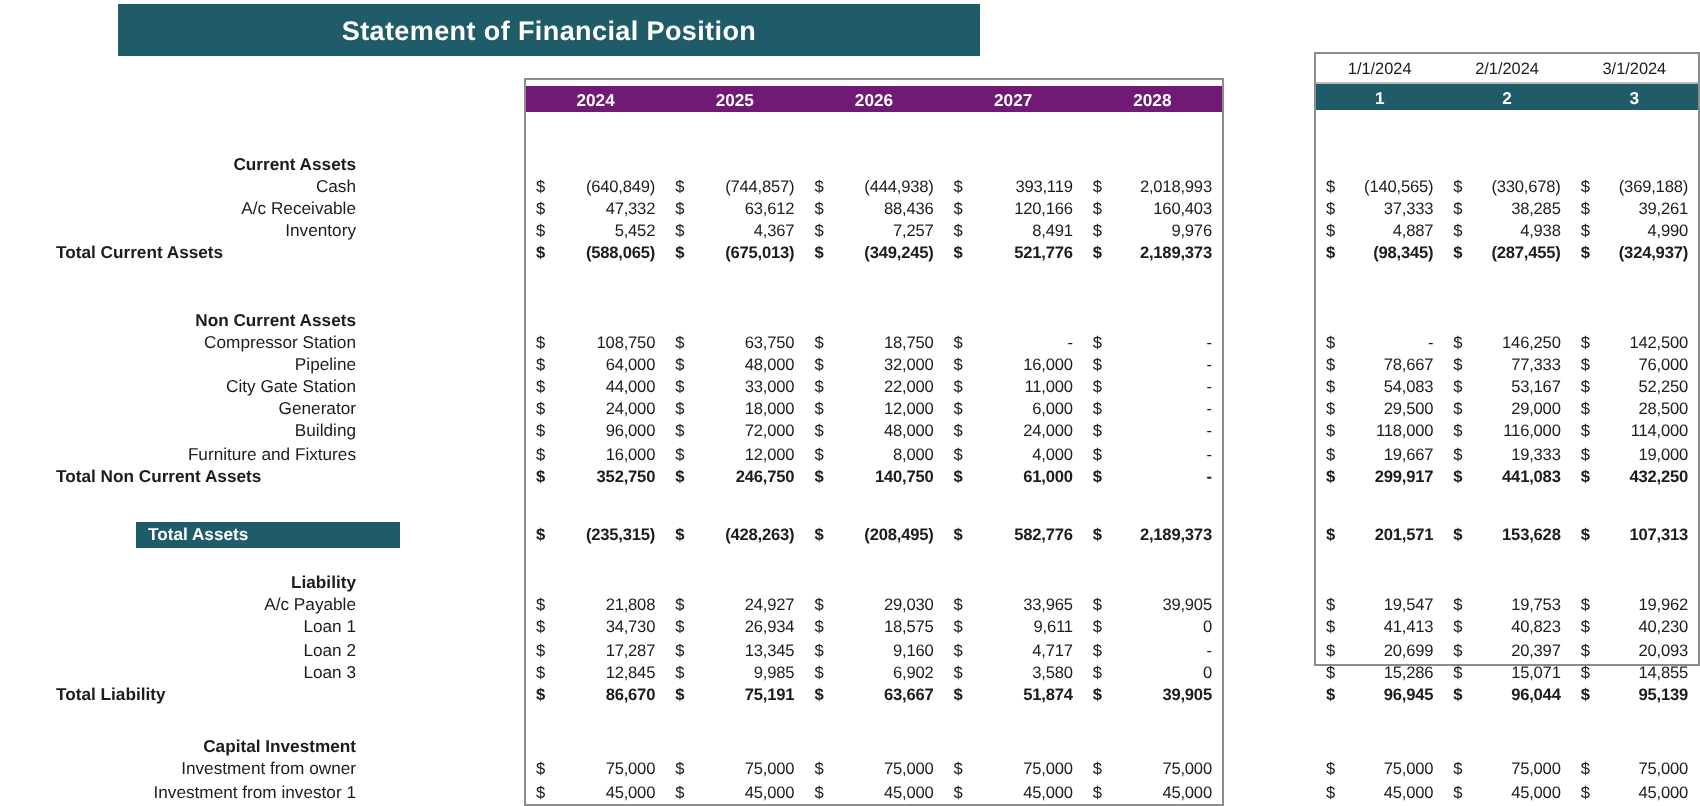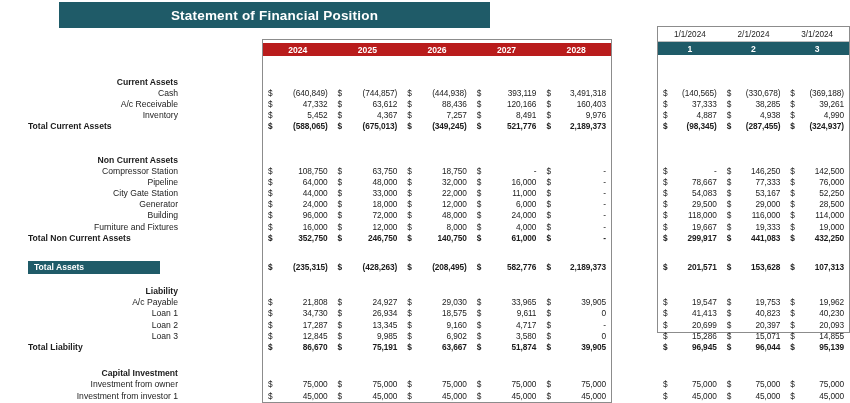--- a/index.html
+++ b/index.html
@@ -36,39 +36,39 @@
     display:flex;align-items:center;justify-content:flex-end;
     font-size:8.6px;white-space:nowrap;
   }
   .t-header .lab{font-weight:bold}
   .t-total .lab,.t-band .lab{
     width:260px;justify-content:flex-start;padding-left:28px;
     box-sizing:border-box;font-weight:bold;
   }
   .band-box{
     height:13px;min-width:132px;display:flex;align-items:center;
-    color:#fff;font-weight:bold;font-size:8.6px;padding:0 6px;box-sizing:border-box;
+    color:#fff;font-weight:bold;font-size:8.6px;padding:0 6px;box-sizing:border-box;margin-left:40px;
   }
   .cells-annual{position:absolute;left:263px;top:0;width:348px;height:100%;display:flex}
   .cells-monthly{position:absolute;left:658px;top:0;width:191px;height:100%;display:flex}
   .cell{
     flex:1;display:flex;justify-content:space-between;align-items:center;
     padding:0 5px;font-size:8.3px;letter-spacing:-0.1px;
   }
   .t-total .cell,.t-band .cell{font-weight:bold}
   .cur{flex:none}
   .val{flex:none}
 </style>
 </head>
 <body>
 
 <div id="title-bar" style="background: rgb(31, 91, 104);">Statement of Financial Position</div>
 
 <div id="t1-frame" class="frame">
-  <div class="teal-head" style="background: #b91c1c;">
+  <div class="teal-head" style="background: #701a75;">
       <div class="hcell">2024</div>
       <div class="hcell">2025</div>
       <div class="hcell">2026</div>
       <div class="hcell">2027</div>
       <div class="hcell">2028</div>
     </div>
 </div>
 
 <div id="t2-frame" class="frame">
   <div id="t2-dates">
@@ -101,21 +101,21 @@
         <div class="cell">
           <div class="cur">$</div>
           <div class="val">(444,938)</div>
         </div>
         <div class="cell">
           <div class="cur">$</div>
           <div class="val">393,119</div>
         </div>
         <div class="cell">
           <div class="cur">$</div>
-          <div class="val">3,491,318</div>
+          <div class="val">2,018,993</div>
         </div>
       </div>
       <div class="cells-monthly">
         <div class="cell">
           <div class="cur">$</div>
           <div class="val">(140,565)</div>
         </div>
         <div class="cell">
           <div class="cur">$</div>
           <div class="val">(330,678)</div>

